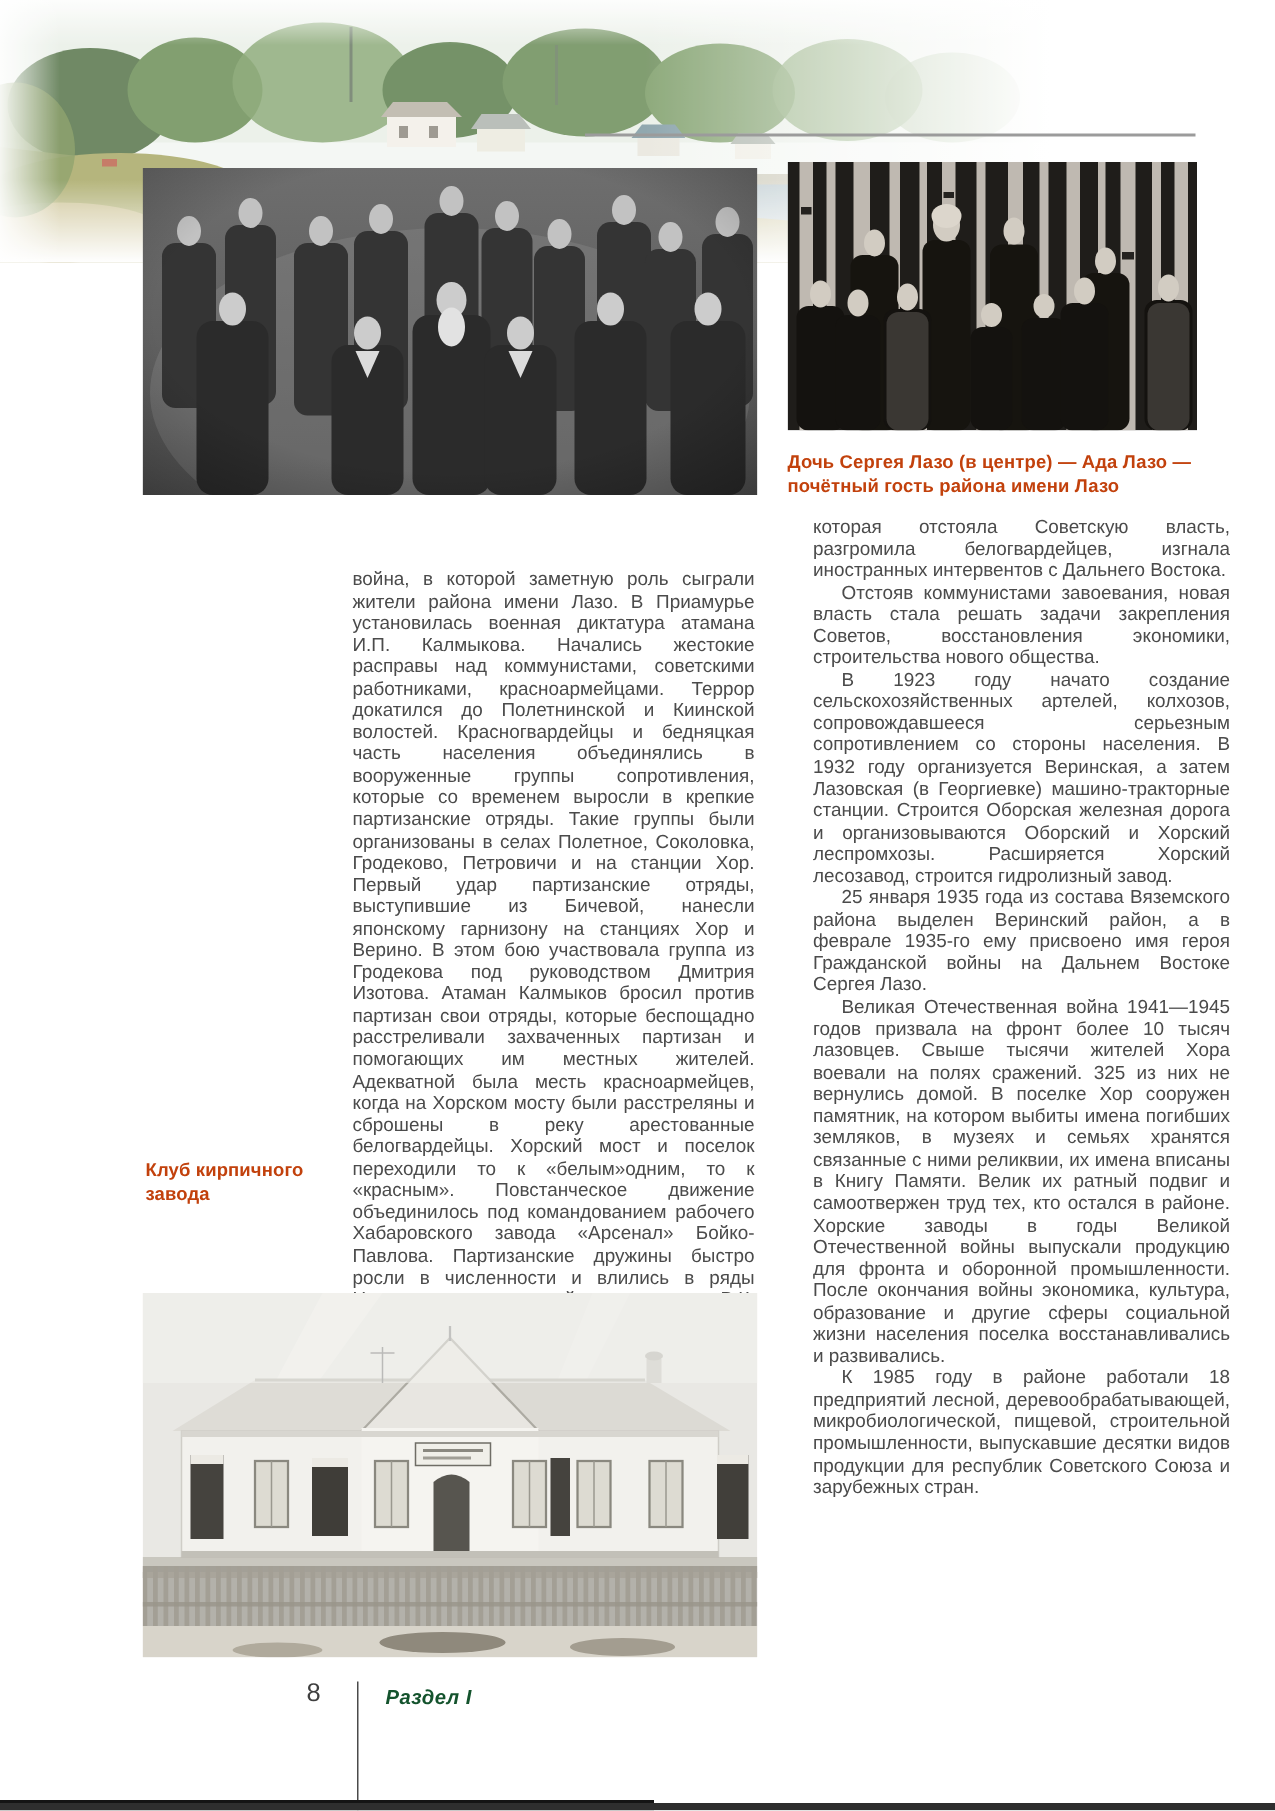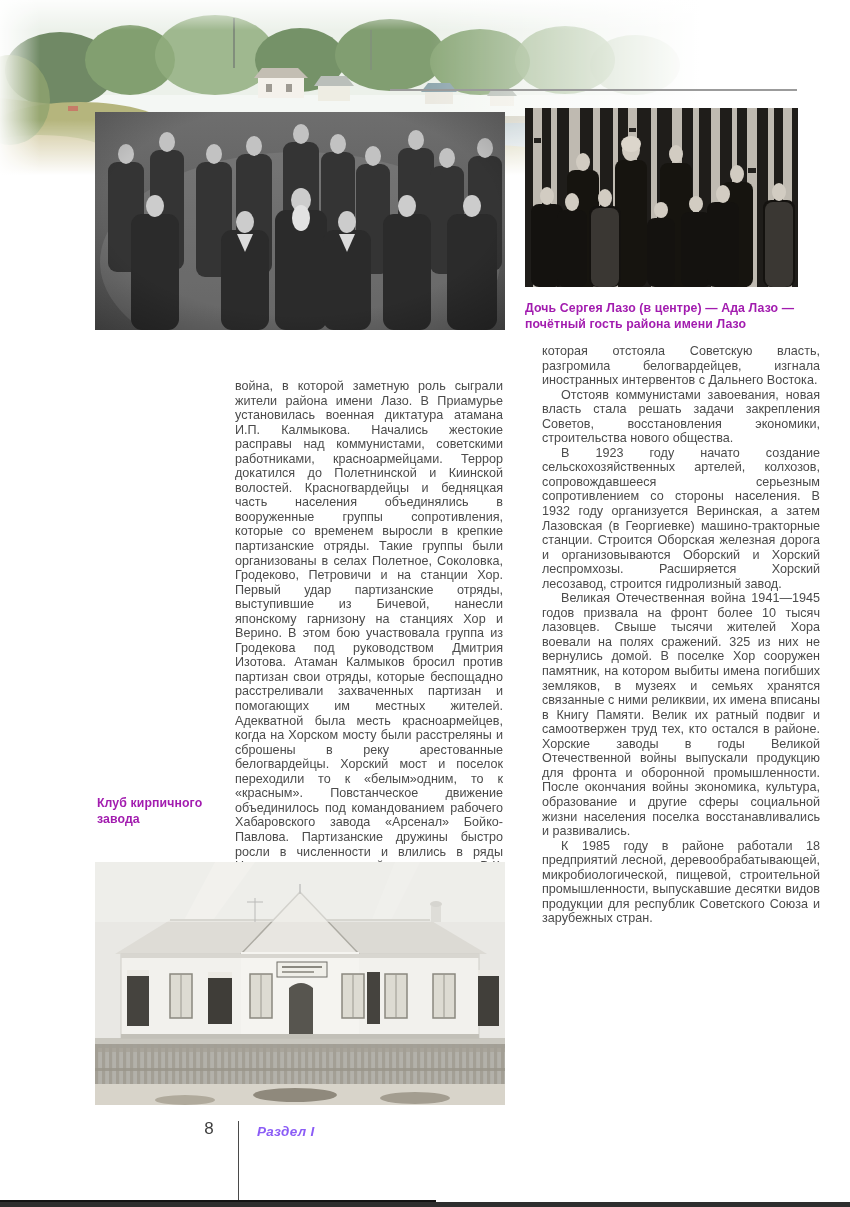--- a/index.html
+++ b/index.html
@@ -11,41 +11,41 @@
   .banner{position:absolute;left:0;top:0;width:700px;height:175px;}
   .hdr-line{position:absolute;left:390px;top:89px;width:407px;height:2px;background:#9b9b9b;}
   
   .photo{position:absolute;overflow:hidden;}
   .photo svg{display:block;}
   .photo-partisans{left:95px;top:112px;width:410px;height:218px;}
   .photo-ada{left:525px;top:108px;width:273px;height:179px;}
   .photo-club{left:95px;top:862px;width:410px;height:243px;}
   
   .caption{
-    position:absolute;color:#a21caf;font-weight:bold;
+    position:absolute;color:#c2410c;font-weight:bold;
     font-size:12.3px;line-height:16.2px;letter-spacing:.1px;
   }
   .cap-partisans{left:97px;top:346px;width:142px;}
-  .cap-club{left:97px;top:795px;width:125px;}
+  .cap-club{left:97px;top:772px;width:125px;}
   .cap-ada{left:525px;top:300px;width:273px;}
   
   .col{
     position:absolute;color:#4b4b4b;font-size:12.6px;line-height:14.55px;
     text-align:justify;hyphens:auto;-webkit-hyphens:auto;
   }
   .col-middle{left:235px;top:344px;width:268px;margin-top:35px;}
   .col-right{left:542px;top:344px;width:278px;}
   .col p.para{margin:0;}
   .col p.para.indent{text-indent:19px;}
   
   .page-number{position:absolute;left:192px;top:1119px;width:34px;text-align:center;
     font-size:17px;color:#3f3f3f;}
   .footer-rule{position:absolute;left:238px;top:1121px;width:1px;height:86px;background:#4a4a4a;}
   .section-label{position:absolute;left:257px;top:1124px;font-size:13.5px;font-style:italic;
-    font-weight:600;color:#8b5cf6;letter-spacing:.3px;}
+    font-weight:600;color:#14532d;letter-spacing:.3px;}
   .bottom-edge{position:absolute;left:0;top:1202px;width:850px;height:5px;background:#2e2e2e;}
   .bottom-edge-left{position:absolute;left:0;top:1200px;width:436px;height:7px;background:#141414;}
 </style>
 </head>
 <body>
 
 <div class="page">
 
   <div class="banner">
     <svg width="700" height="175" viewBox="0 0 700 175">
@@ -245,20 +245,21 @@
   <div class="caption cap-ada">Дочь Сергея Лазо (в центре) — Ада Лазо — почётный гость района имени Лазо</div>
   <div class="caption cap-club">Клуб кирпичного завода</div>
 
   <div class="col col-middle" lang="ru">
       <p class="para">война, в которой заметную роль сыграли жители района имени Лазо. В Приамурье установилась военная диктатура атамана И.П. Калмыкова. Начались жестокие расправы над коммунистами, советскими работниками, красноармейцами. Террор докатился до Полетнинской и Киинской волостей. Красногвардейцы и бедняцкая часть населения объединялись в вооруженные группы сопротивления, которые со временем выросли в крепкие партизанские отряды. Такие группы были организованы в селах Полетное, Соколовка, Гродеково, Петровичи и на станции Хор. Первый удар партизанские отряды, выступившие из Бичевой, нанесли японскому гарнизону на станциях Хор и Верино. В этом бою участвовала группа из Гродекова под руководством Дмитрия Изотова. Атаман Калмыков бросил против партизан свои отряды, которые беспощадно расстреливали захваченных партизан и помогающих им местных жителей. Адекватной была месть красноармейцев, когда на Хорском мосту были расстреляны и сброшены в реку арестованные белогвардейцы. Хорский мост и поселок переходили то к «белым»одним, то к «красным». Повстанческое движение объединилось под командованием рабочего Хабаровского завода «Арсенал» Бойко-Павлова. Партизанские дружины быстро росли в численности и влились в ряды Народно-революционной армии В.К. Блюхера. Они составили ту силу,</p>
     </div>
   <div class="col col-right" lang="ru">
       <p class="para">которая отстояла Советскую власть, разгромила белогвардейцев, изгнала иностранных интервентов с Дальнего Востока.</p>
       <p class="para indent">Отстояв коммунистами завоевания, новая власть стала решать задачи закрепления Советов, восстановления экономики, строительства нового общества.</p>
       <p class="para indent">В 1923 году начато создание сельскохозяйственных артелей, колхозов, сопровождавшееся серьезным сопротивлением со стороны населения. В 1932 году организуется Веринская, а затем Лазовская (в Георгиевке) машино-тракторные станции. Строится Оборская железная дорога и организовываются Оборский и Хорский леспромхозы. Расширяется Хорский лесозавод, строится гидролизный завод.</p>
+      <p class="para indent">25 января 1935 года из состава Вяземского района выделен Веринский район, а в феврале 1935-го ему присвоено имя героя Гражданской войны на Дальнем Востоке Сергея Лазо.</p>
       <p class="para indent">Великая Отечественная война 1941—1945 годов призвала на фронт более 10 тысяч лазовцев. Свыше тысячи жителей Хора воевали на полях сражений. 325 из них не вернулись домой. В поселке Хор сооружен памятник, на котором выбиты имена погибших земляков, в музеях и семьях хранятся связанные с ними реликвии, их имена вписаны в Книгу Памяти. Велик их ратный подвиг и самоотвержен труд тех, кто остался в районе. Хорские заводы в годы Великой Отечественной войны выпускали продукцию для фронта и оборонной промышленности. После окончания войны экономика, культура, образование и другие сферы социальной жизни населения поселка восстанавливались и развивались.</p>
       <p class="para indent">К 1985 году в районе работали 18 предприятий лесной, деревообрабатывающей, микробиологической, пищевой, строительной промышленности, выпускавшие десятки видов продукции для республик Советского Союза и зарубежных стран.</p>
     </div>
 
   <div class="photo photo-club">
     <svg width="410" height="243" viewBox="0 0 410 243">
       <defs>
         <pattern id="pk" width="7" height="42" patternUnits="userSpaceOnUse">
           <rect width="3.2" height="42" fill="#a39f95"></rect>
         </pattern>

